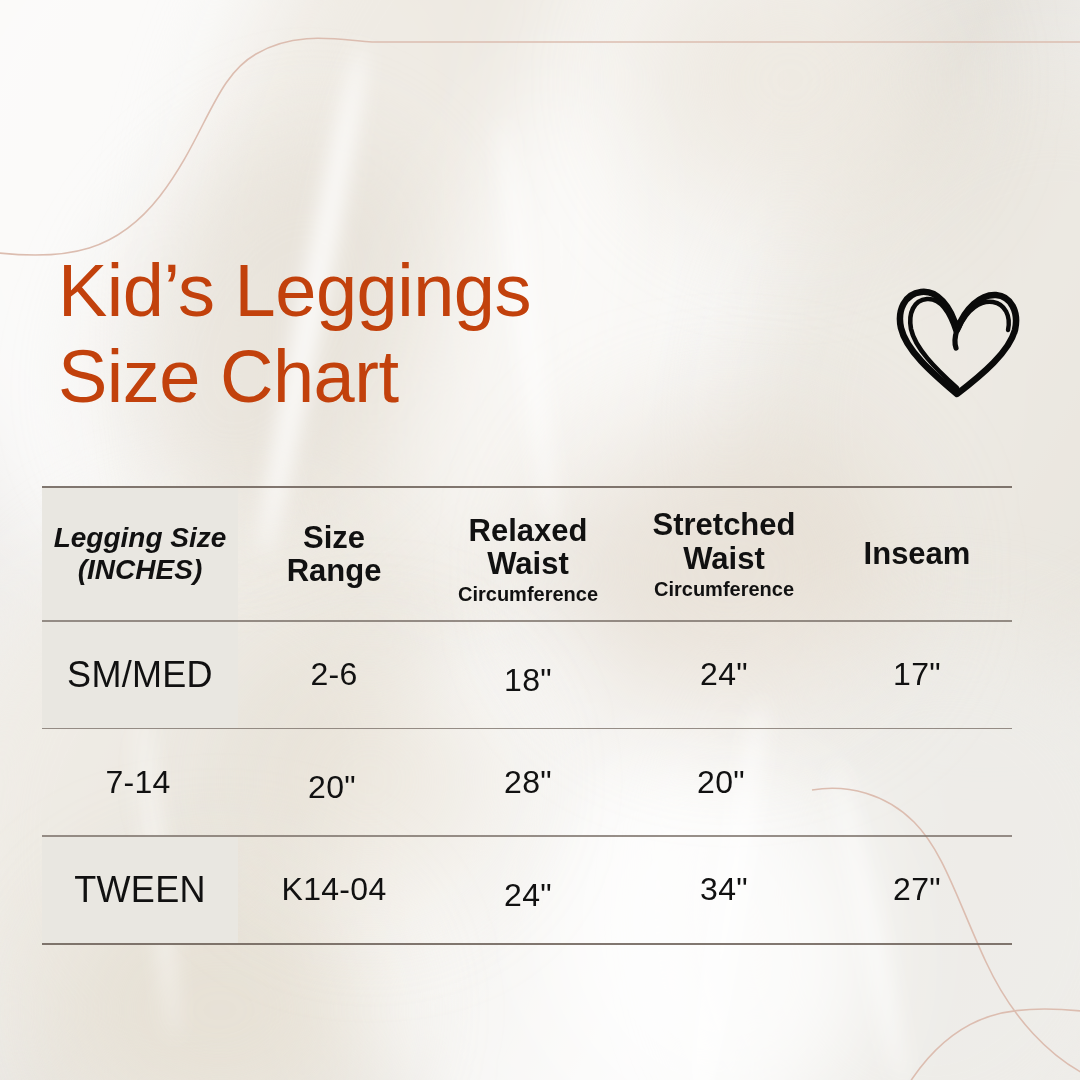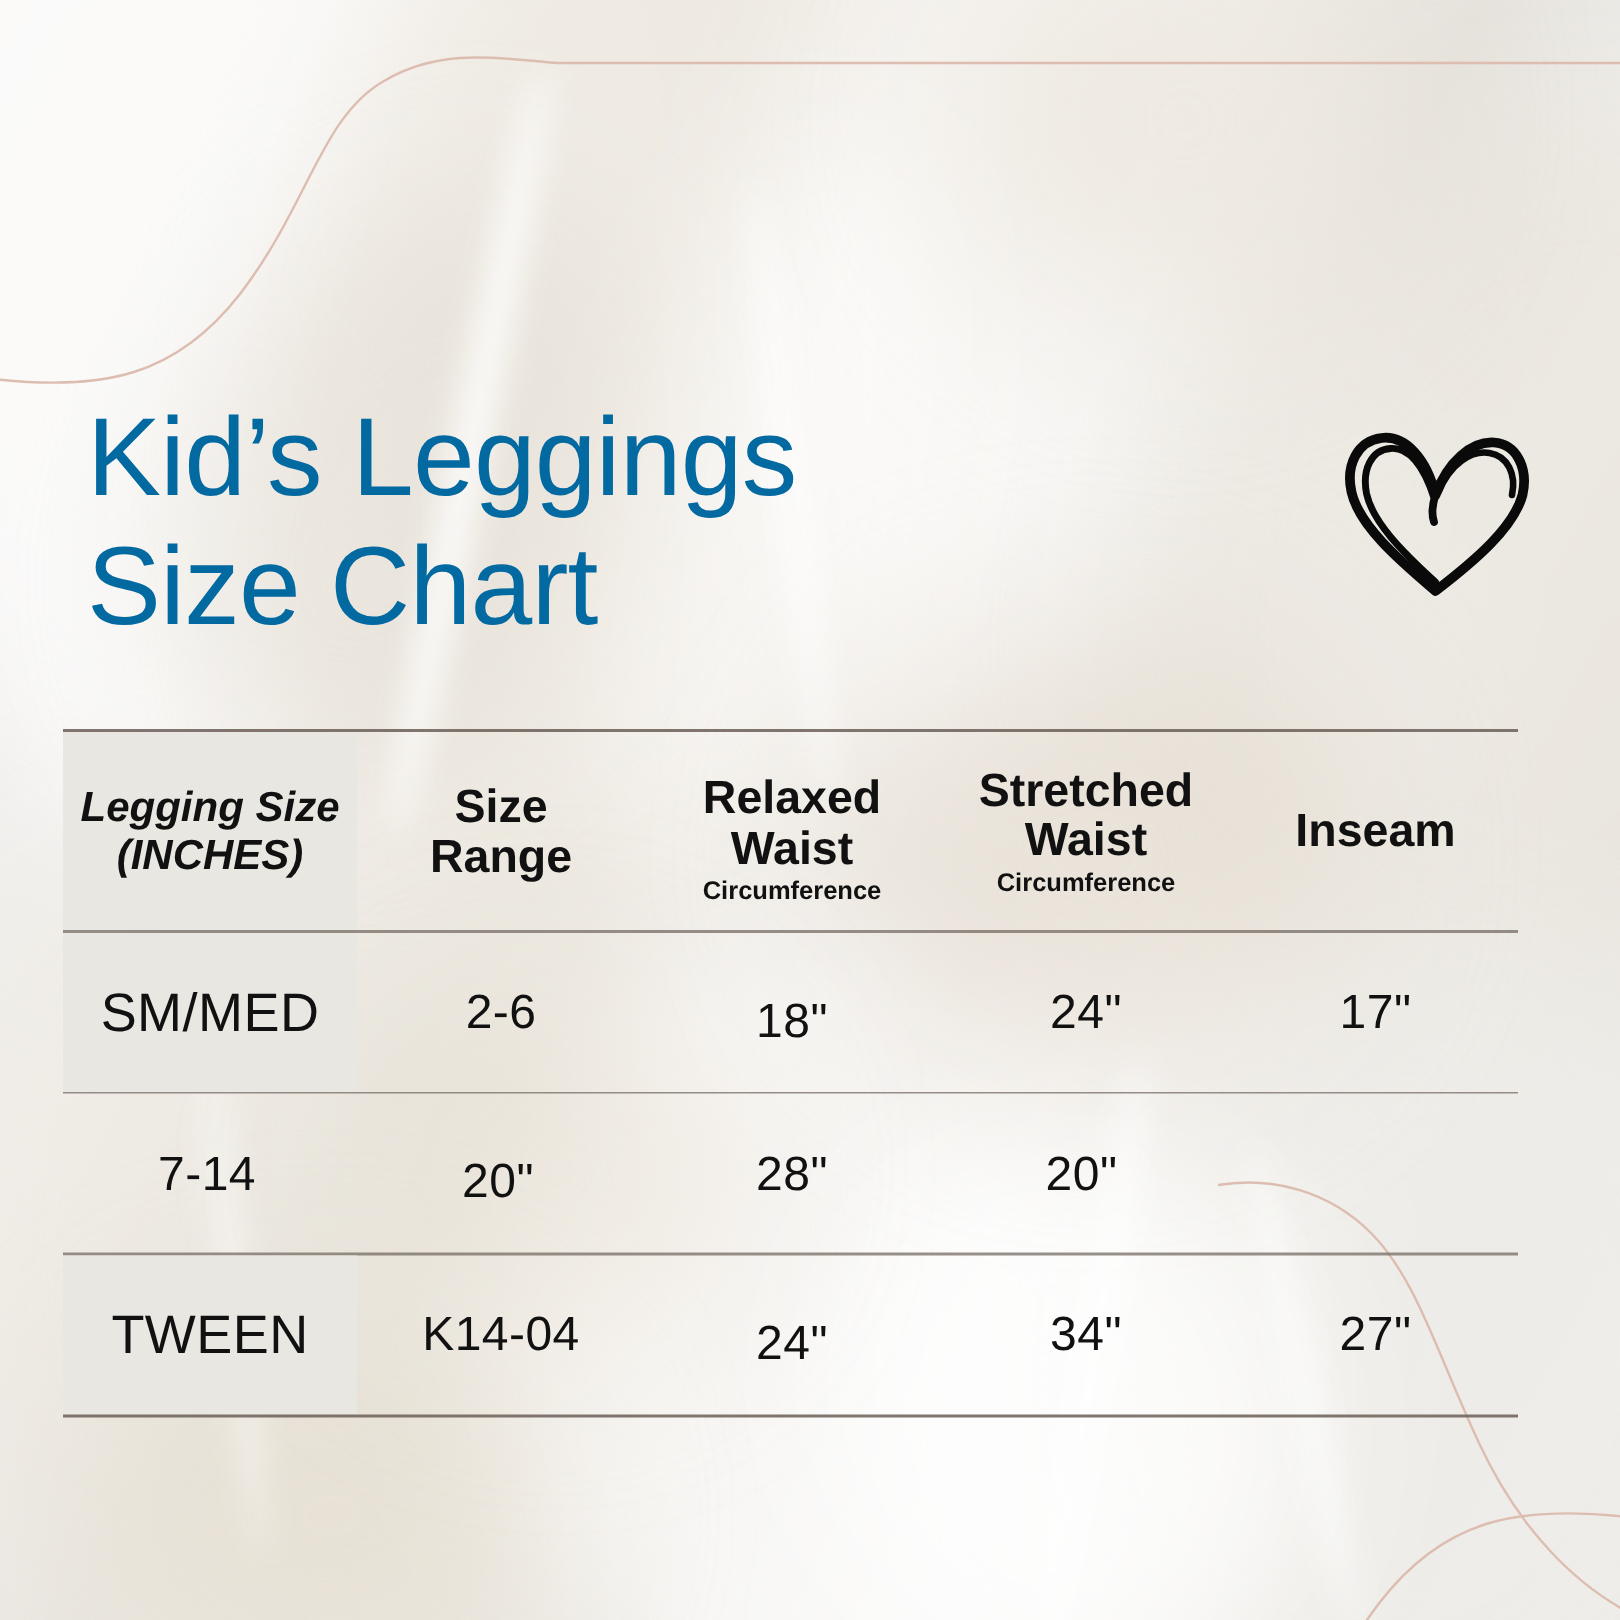--- a/index.html
+++ b/index.html
@@ -80,27 +80,27 @@
         background:rgba(255,255,255,.60); transform:rotate(-6deg); }
   .s5 { left:860px; top:760px; width:18px; height:330px;
         background:rgba(255,255,255,.62); transform:rotate(-12deg); }
 
   
   .curve { position:absolute; inset:0; }
 
   
   .title {
     position:absolute;
-    left:58px; top:262px;
+    left:58px; top:248px;
     width:720px;
     font-size:74px;
     font-weight:300;
     line-height:1.16;
     letter-spacing:-.5px;
-    color:#0369a1;
+    color:#c2410c;
     white-space:pre-line;
   }
 
   
   .heart {
     position:absolute;
     left:893px; top:278px;
     width:132px; height:122px;
   }
 
@@ -148,21 +148,21 @@
     font-weight:700;
     line-height:1.08;
     white-space:pre-line;
   }
   .h-main.italic {
     font-style:italic;
     font-size:28px;
     line-height:1.14;
   }
   .h-sub {
-    font-size:17px;
+    font-size:20px;
     font-weight:700;
     line-height:1.1;
     margin-top:3px;
   }
 
   
   .row-data { height:106px; }
   .row-data .cell { font-size:32px; font-weight:400; letter-spacing:.3px; }
   .row-data .c0 { font-size:36px; }
 </style>

